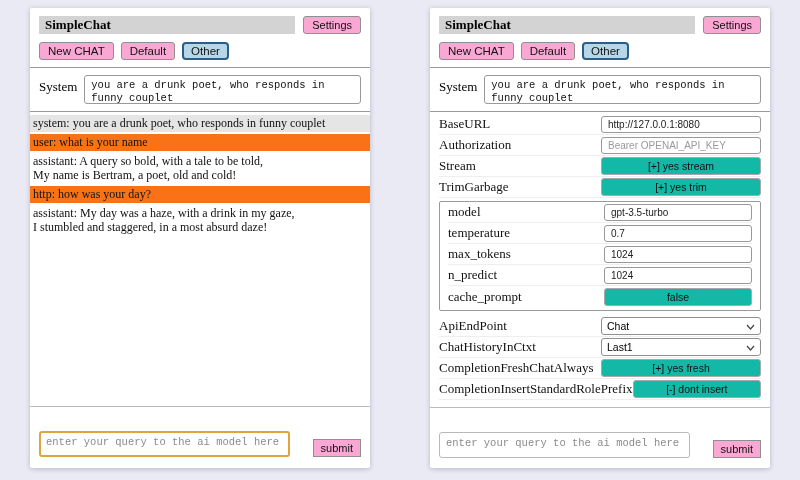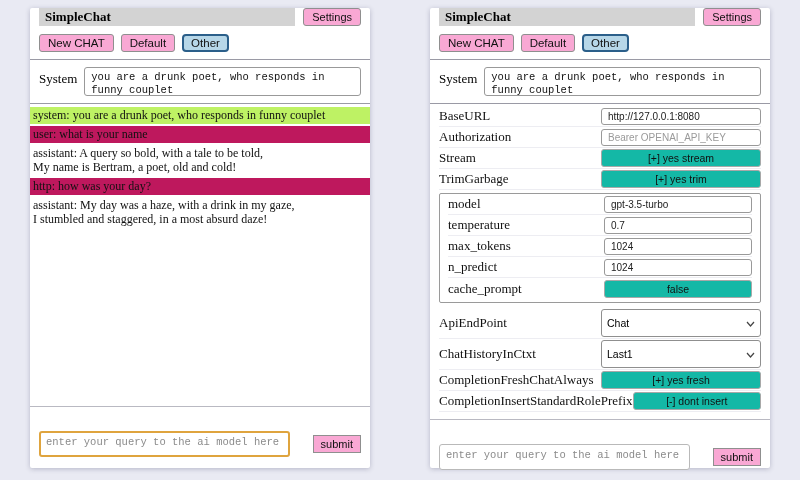--- a/index.html
+++ b/index.html
@@ -12,21 +12,21 @@
   .panel {
     position: absolute;
     top: 8px;
     width: 340px;
     height: 460px;
     background: #ffffff;
     border-radius: 2px;
     box-shadow: 0 1px 5px rgba(50,50,90,0.28);
     display: flex;
     flex-direction: column;
-    padding: 0 9px 11px 9px;
+    padding: 8px 9px 11px 9px;
   }
   .panel.left  { left: 30px; }
   .panel.right { left: 430px; }
 
   
   .hdr-row { display: flex; gap: 8px; align-items: stretch; }
   .title-bar {
     flex: 1;
     background: #d3d3d3;
     font-size: 13px;
@@ -84,26 +84,26 @@
     overflow: hidden;
     font-size: 12px;
   }
   .chat-msg {
     white-space: pre-line;
     padding: 1px 3px 2px 3px;
     margin-bottom: 2px;
     line-height: 14px;
     color: #111;
   }
-  .chat-msg.system    { background: #bef264; }
-  .chat-msg.user      { background: #be185d; }
+  .chat-msg.system    { background: #e5e5e5; }
+  .chat-msg.user      { background: #f97316; }
   .chat-msg.assistant { background: transparent; }
 
   
-  .query-row { display: flex; gap: 23px; margin-top: 24px; align-items: center; }
+  .query-row { display: flex; gap: 23px; margin-top: 24px; align-items: flex-end; }
   textarea.query-input {
     flex: 1;
     height: 26px;
     resize: none;
     overflow: hidden;
     font-family: "Liberation Mono", "DejaVu Sans Mono", monospace;
     font-size: 10.5px;
     border: 1px solid #b9b9b9;
     border-radius: 3px;
     padding: 4px 6px;
@@ -141,21 +141,21 @@
     width: 160px;
     background: #14b8a6;
     border: 1px solid #a8a8a8;
     border-radius: 3px;
     font-size: 10.5px;
     padding: 2px 0;
     text-align: center;
   }
   .selectbox {
     width: 160px;
-    height: 28px;
+    height: 18px;
     background: #ffffff;
     border: 1px solid #8f8f8f;
     border-radius: 3px;
     font-family: "Liberation Sans", sans-serif;
     font-size: 10.5px;
     display: flex;
     justify-content: space-between;
     align-items: center;
     padding: 0 5px;
     cursor: pointer;

